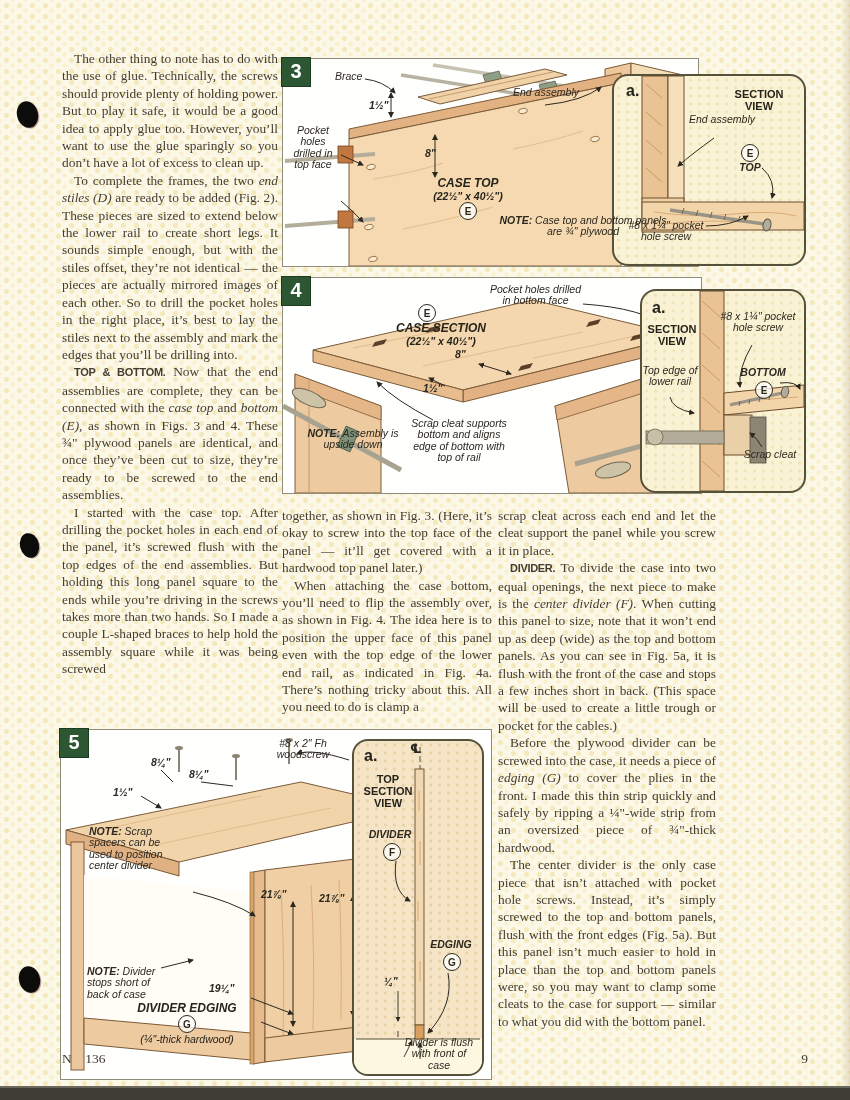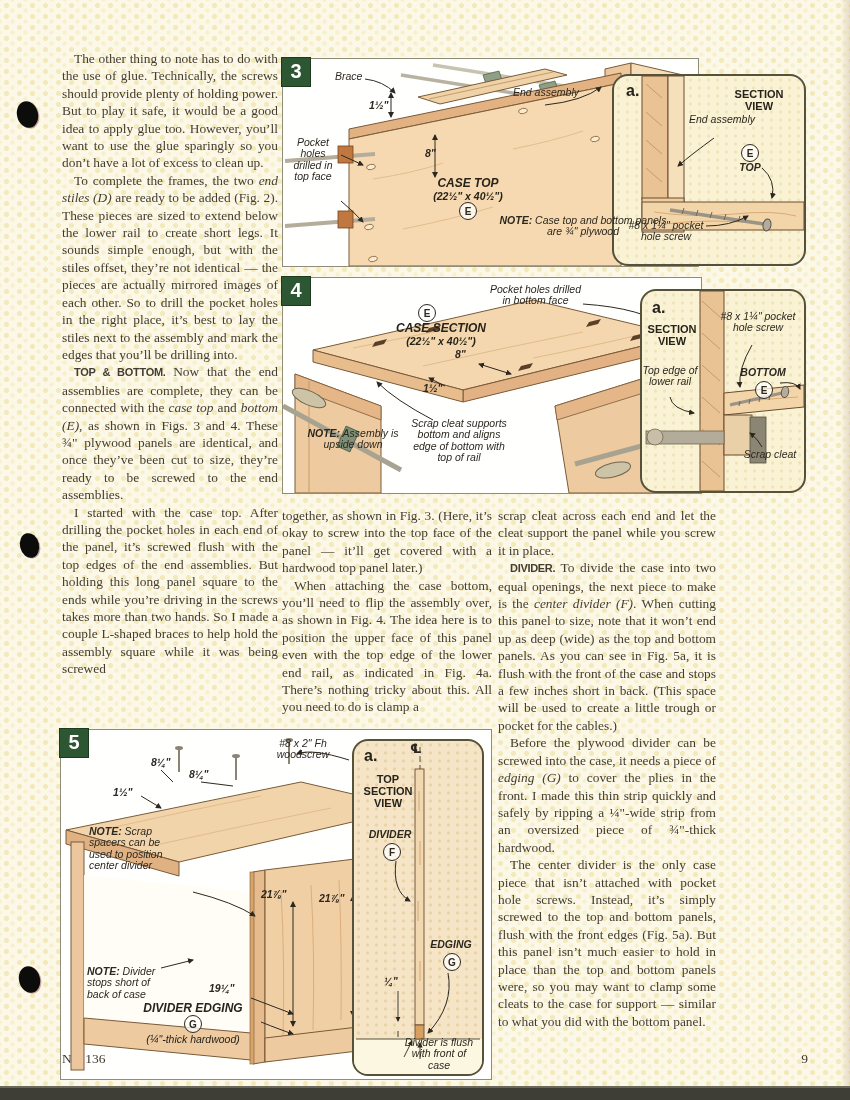--- a/index.html
+++ b/index.html
@@ -116,21 +116,21 @@
         <path d="M262,46 Q300,42 318,28" fill="none" stroke="#2c2820" stroke-width="1" marker-end="url(#a3)"></path>
         <path d="M58,96 L80,106" fill="none" stroke="#2c2820" stroke-width="1" marker-end="url(#a3)"></path>
         <path d="M58,142 Q70,152 80,163" fill="none" stroke="#2c2820" stroke-width="1" marker-end="url(#a3)"></path>
         <line x1="108" y1="34" x2="108" y2="58" stroke="#2c2820" stroke-width="1" marker-start="url(#a3)" marker-end="url(#a3)"></line>
         <line x1="152" y1="76" x2="152" y2="118" stroke="#2c2820" stroke-width="1" marker-start="url(#a3)" marker-end="url(#a3)"></line>
       </g>
     </svg>
     <div class="lbl" style="left:52px;top:12px;">Brace</div>
     <div class="dim" style="left:86px;top:40px;">1½"</div>
     <div class="lbl" style="left:230px;top:28px;width:66px;">End assembly</div>
-    <div class="lbl" style="left:2px;top:66px;width:56px;margin-top:12px;">Pocket holes drilled in top face</div>
+    <div class="lbl" style="left:2px;top:66px;width:56px;">Pocket holes drilled in top face</div>
     <div class="dim" style="left:142px;top:88px;">8"</div>
     <div class="lbl" style="left:110px;top:118px;width:150px;">
       <span class="pname">CASE TOP</span><br>
       <span class="psize">(22½" x 40½")</span><br>
       <span class="circ">E</span>
     </div>
     <div class="lbl note" style="left:215px;top:156px;width:170px;">
       <span class="nl">NOTE:</span><span> Case top and bottom panels are ¾" plywood</span>
     </div>
   </div>
@@ -313,21 +313,21 @@
     <div class="dim" style="left:52px;top:56px;">1½"</div>
     <div class="lbl lft note" style="left:28px;top:96px;width:94px;">
       <span class="nl">NOTE:</span><span> Scrap spacers can be used to position center divider</span>
     </div>
     <div class="dim" style="left:200px;top:158px;">21⅞"</div>
     <div class="dim" style="left:258px;top:162px;">21⅞"</div>
     <div class="lbl lft note" style="left:26px;top:236px;width:86px;">
       <span class="nl">NOTE:</span><span> Divider stops short of back of case</span>
     </div>
     <div class="dim" style="left:148px;top:252px;">19¼"</div>
-    <div class="lbl" style="left:72px;top:272px;width:120px;text-align:center;">
+    <div class="lbl" style="left:66px;top:272px;width:120px;text-align:center;">
       <span class="pname">DIVIDER EDGING</span>
       <span class="circ">G</span><br>
       <span class="psize" style="font-weight:normal;">(¼"-thick hardwood)</span>
     </div>
   </div>
 
   <div class="inset tan" style="left:352px;top:739px;width:128px;height:333px;">
     <svg class="art" width="128" height="333" viewBox="0 0 128 333">
       <defs>
           <marker id="a5a" markerWidth="8" markerHeight="8" refX="5" refY="3" orient="auto-start-reverse">

